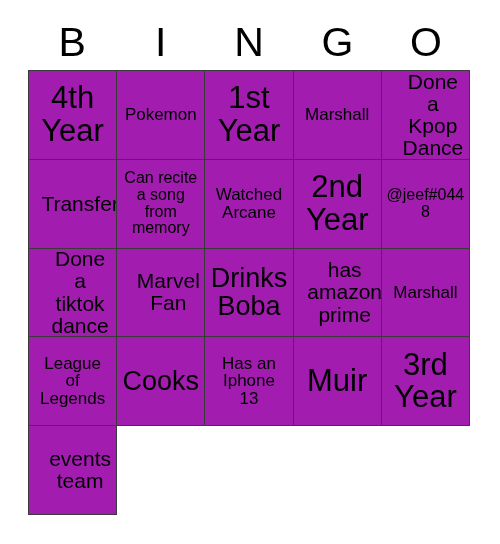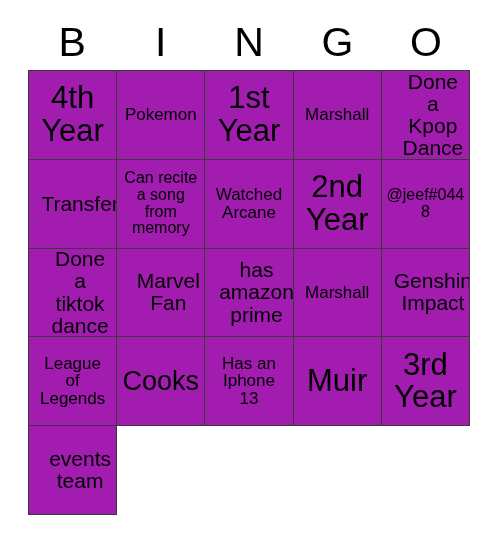--- a/index.html
+++ b/index.html
@@ -146,30 +146,30 @@
       <div class="bingo-cell">
         <span class="bingo-cell-text" data-size="md">Done a
 tiktok
 dance</span>
       </div>
       <div class="bingo-cell">
         <span class="bingo-cell-text" data-size="md">Marvel
 Fan</span>
       </div>
       <div class="bingo-cell">
+        <span class="bingo-cell-text" data-size="lg">Drinks
+Boba</span>
+      </div>
+      <div class="bingo-cell">
         <span class="bingo-cell-text" data-size="md">has
 amazon
 prime</span>
       </div>
       <div class="bingo-cell">
         <span class="bingo-cell-text" data-size="sm">Marshall</span>
-      </div>
-      <div class="bingo-cell">
-        <span class="bingo-cell-text" data-size="md">Genshin
-Impact</span>
       </div>
       <div class="bingo-cell">
         <span class="bingo-cell-text" data-size="sm">League
 of
 Legends</span>
       </div>
       <div class="bingo-cell">
         <span class="bingo-cell-text" data-size="lg">Cooks</span>
       </div>
       <div class="bingo-cell">

